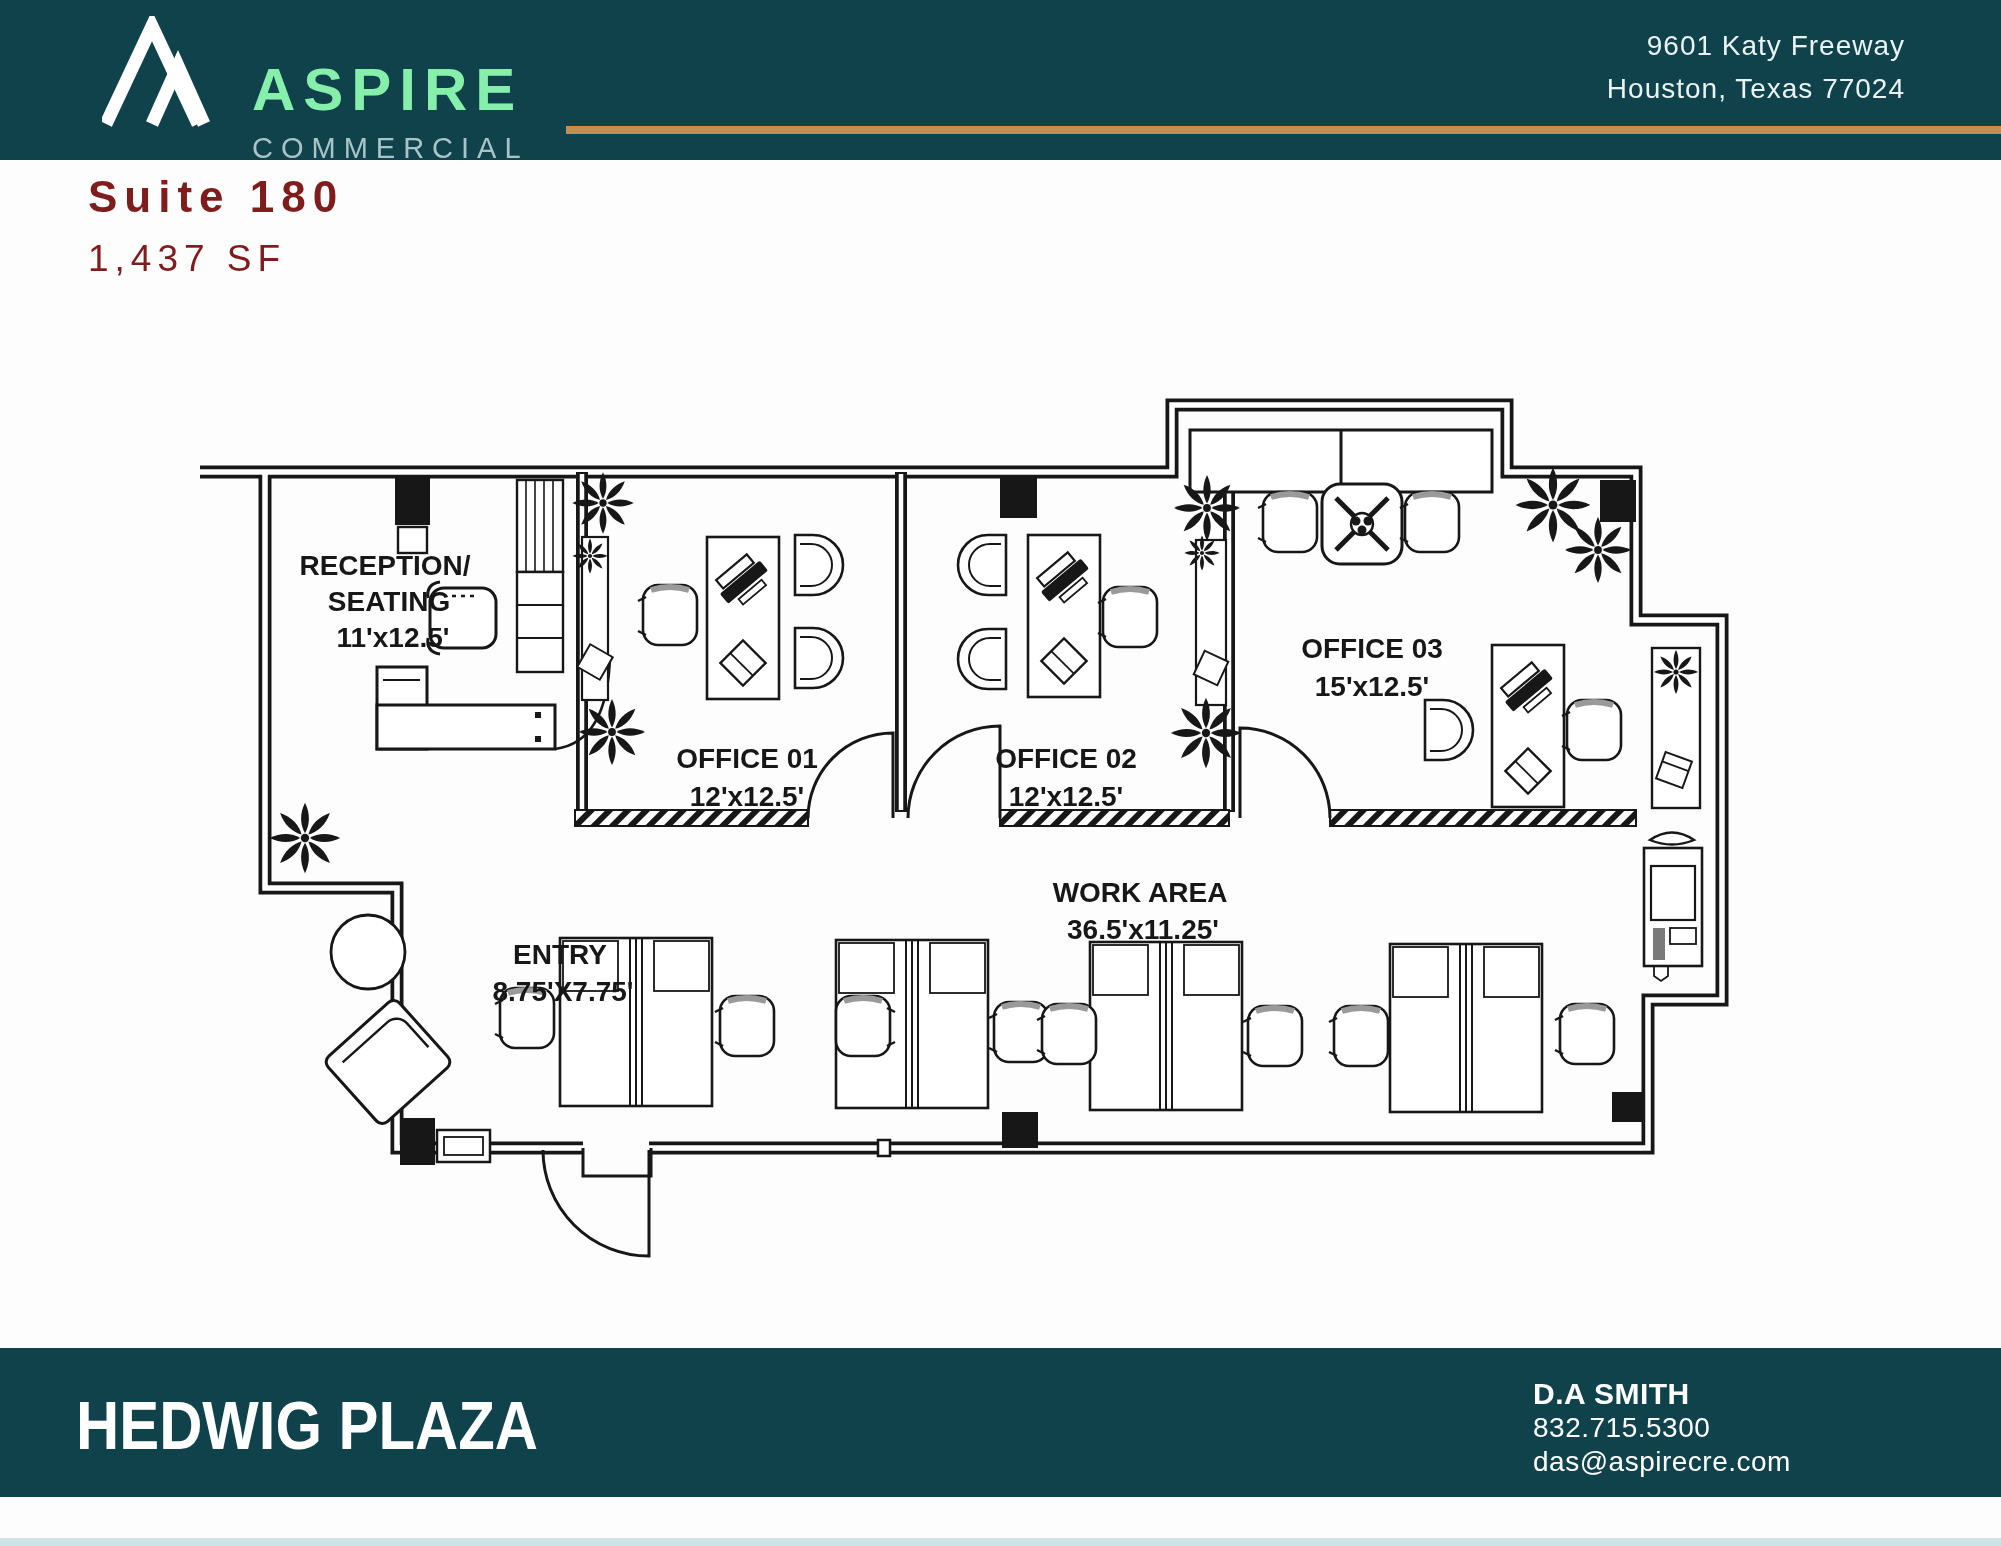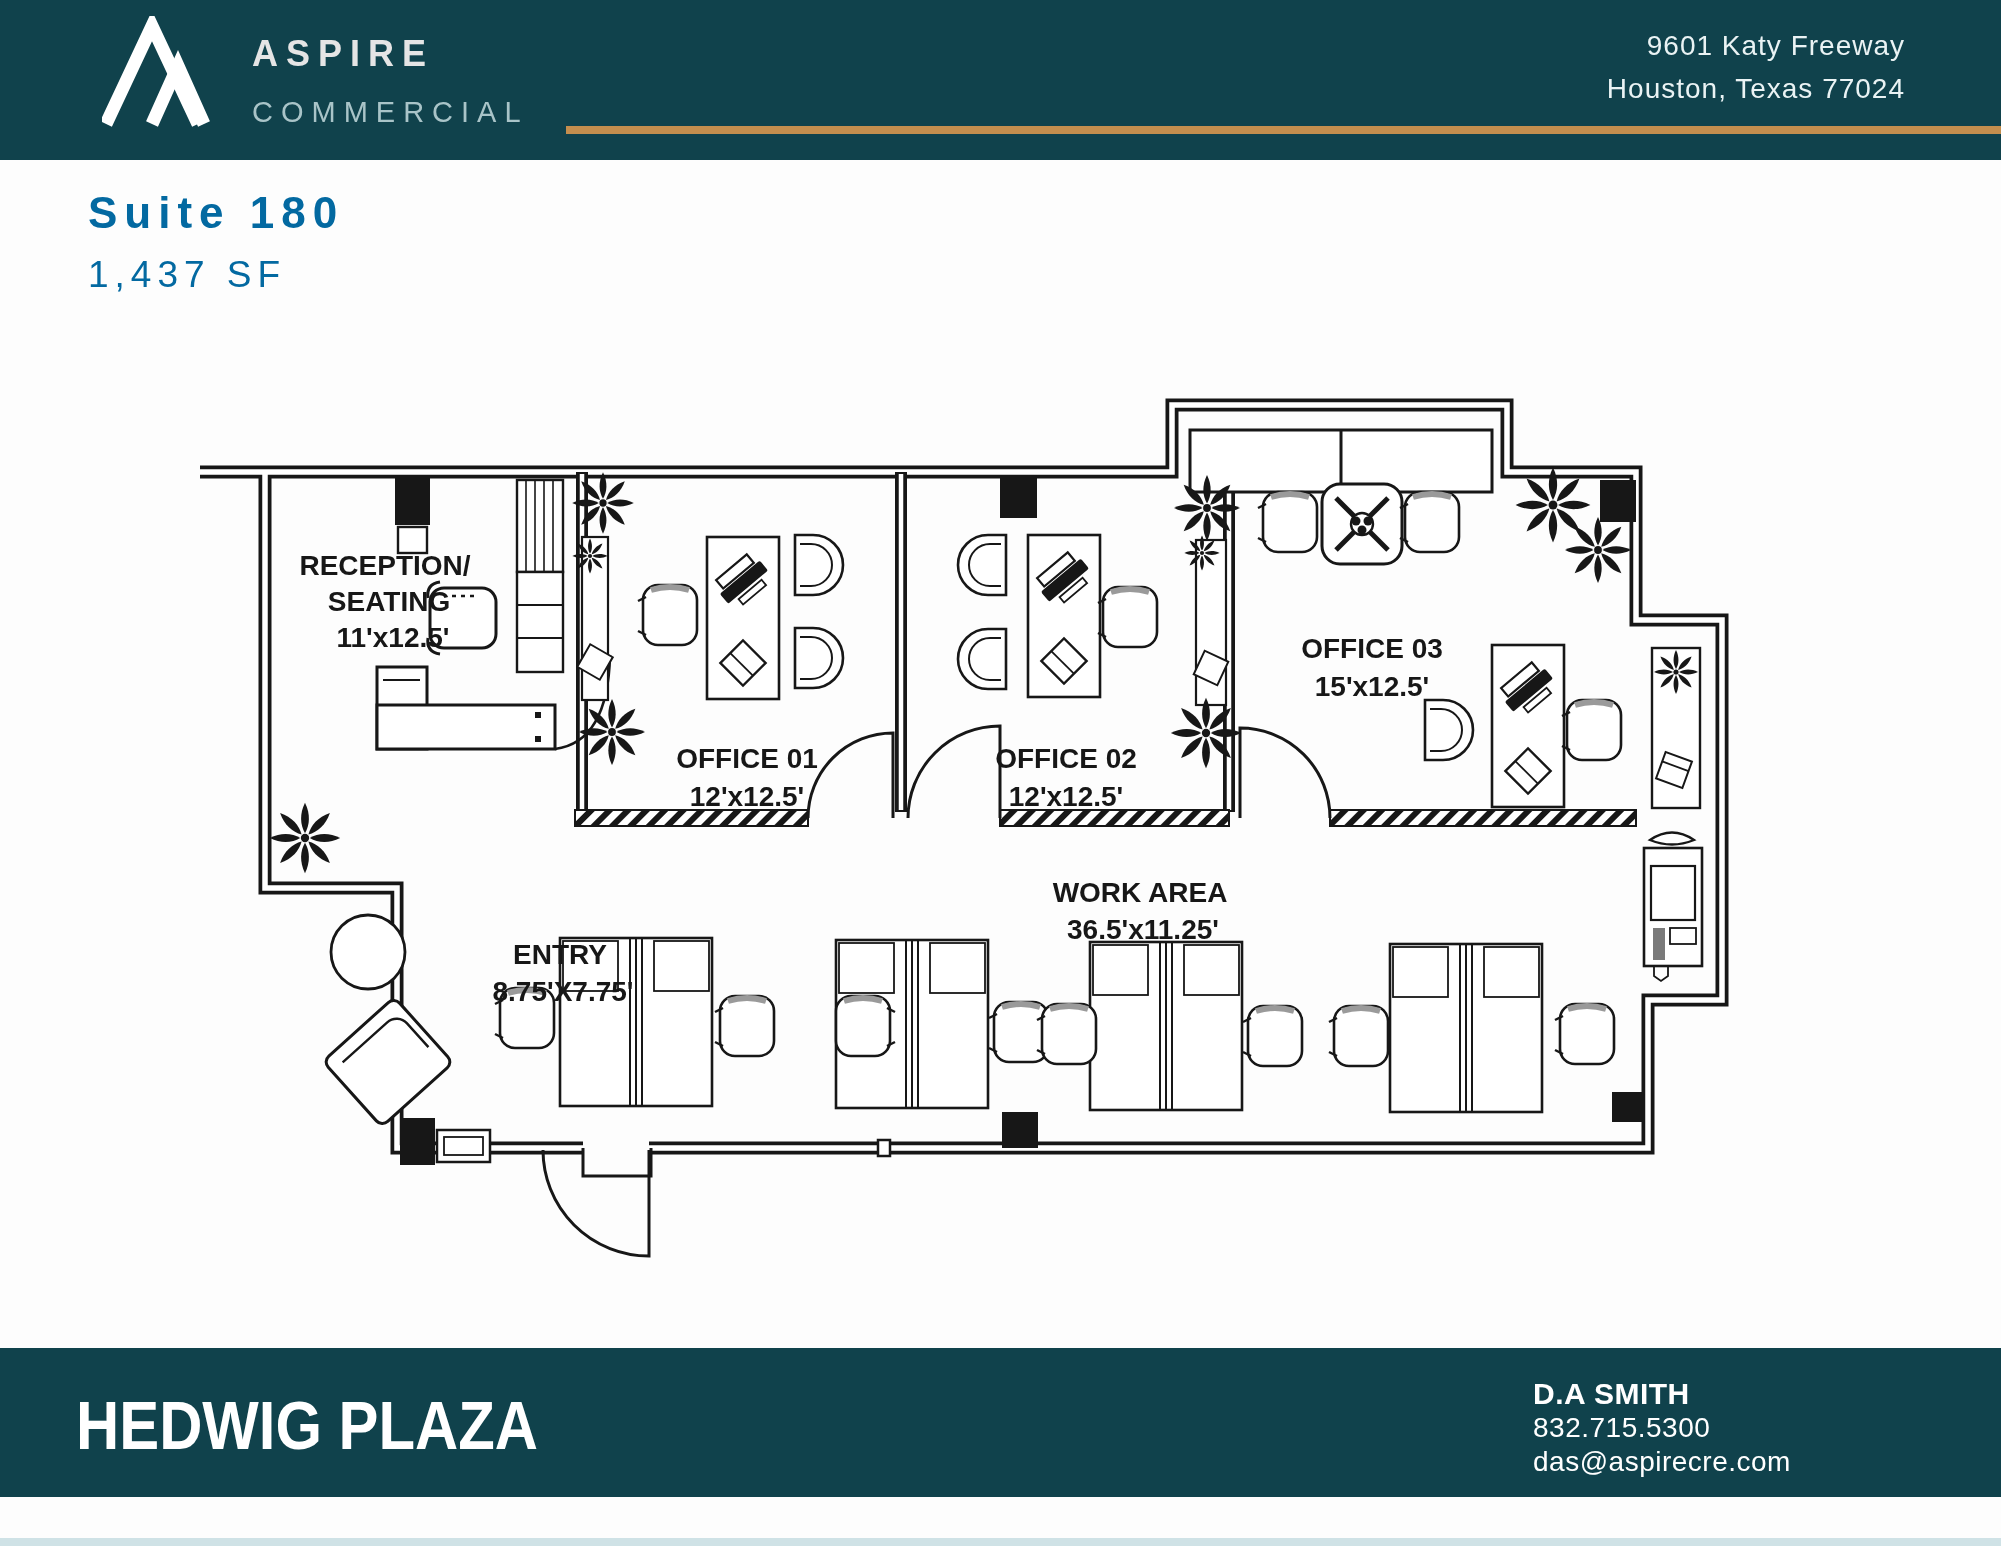--- a/index.html
+++ b/index.html
@@ -2,27 +2,27 @@
 <html><head>
 <meta charset="utf-8">
 <style>
   html,body{margin:0;padding:0;background:#e8e8e8;}
   .page{position:relative;width:2001px;height:1546px;background:#fdfdfd;
         font-family:"Liberation Sans",sans-serif;overflow:hidden;}
   
   .header{position:absolute;top:0;left:0;right:0;height:160px;background:#10424c;}
   .logo{position:absolute;left:102px;top:16px;width:132px;height:116px;}
   .brand{position:absolute;left:252px;top:28px;}
-  .brand-name{color:#e5e5e5;font-size:36px;font-weight:700;letter-spacing:8px;line-height:52px;}
+  .brand-name{color:#86efac;font-size:60px;font-weight:700;letter-spacing:8px;line-height:52px;margin-top:36px;}
   .brand-sub{color:#a9c4c8;font-size:29px;font-weight:400;letter-spacing:8px;margin-top:16px;}
   .address{position:absolute;right:96px;top:24px;text-align:right;color:#eaf3f4;
            font-size:28px;font-weight:400;line-height:43px;letter-spacing:1px;}
   .goldline{position:absolute;left:566px;right:0;top:126px;height:8px;background:#c48e4e;}
   
-  .suite{position:absolute;left:88px;top:188px;color:#0369a1;}
+  .suite{position:absolute;left:88px;top:172px;color:#7f1d1d;}
   .suite-title{font-size:44px;font-weight:600;letter-spacing:7px;}
   .suite-area{font-size:37px;font-weight:500;letter-spacing:6px;margin-top:16px;}
   
   .plan-svg{position:absolute;left:0;top:0;width:2001px;height:1546px;}
   .plan-label{font-family:"Liberation Sans",sans-serif;font-weight:bold;fill:#171717;}
   
   .footer{position:absolute;left:0;right:0;top:1348px;height:149px;background:#10424c;color:#fff;}
   .property{position:absolute;left:76px;top:38px;font-size:68px;font-weight:700;
             letter-spacing:0px;transform:scaleX(.88);transform-origin:left center;white-space:nowrap;}
   .contact{position:absolute;top:30px;line-height:31px;}

